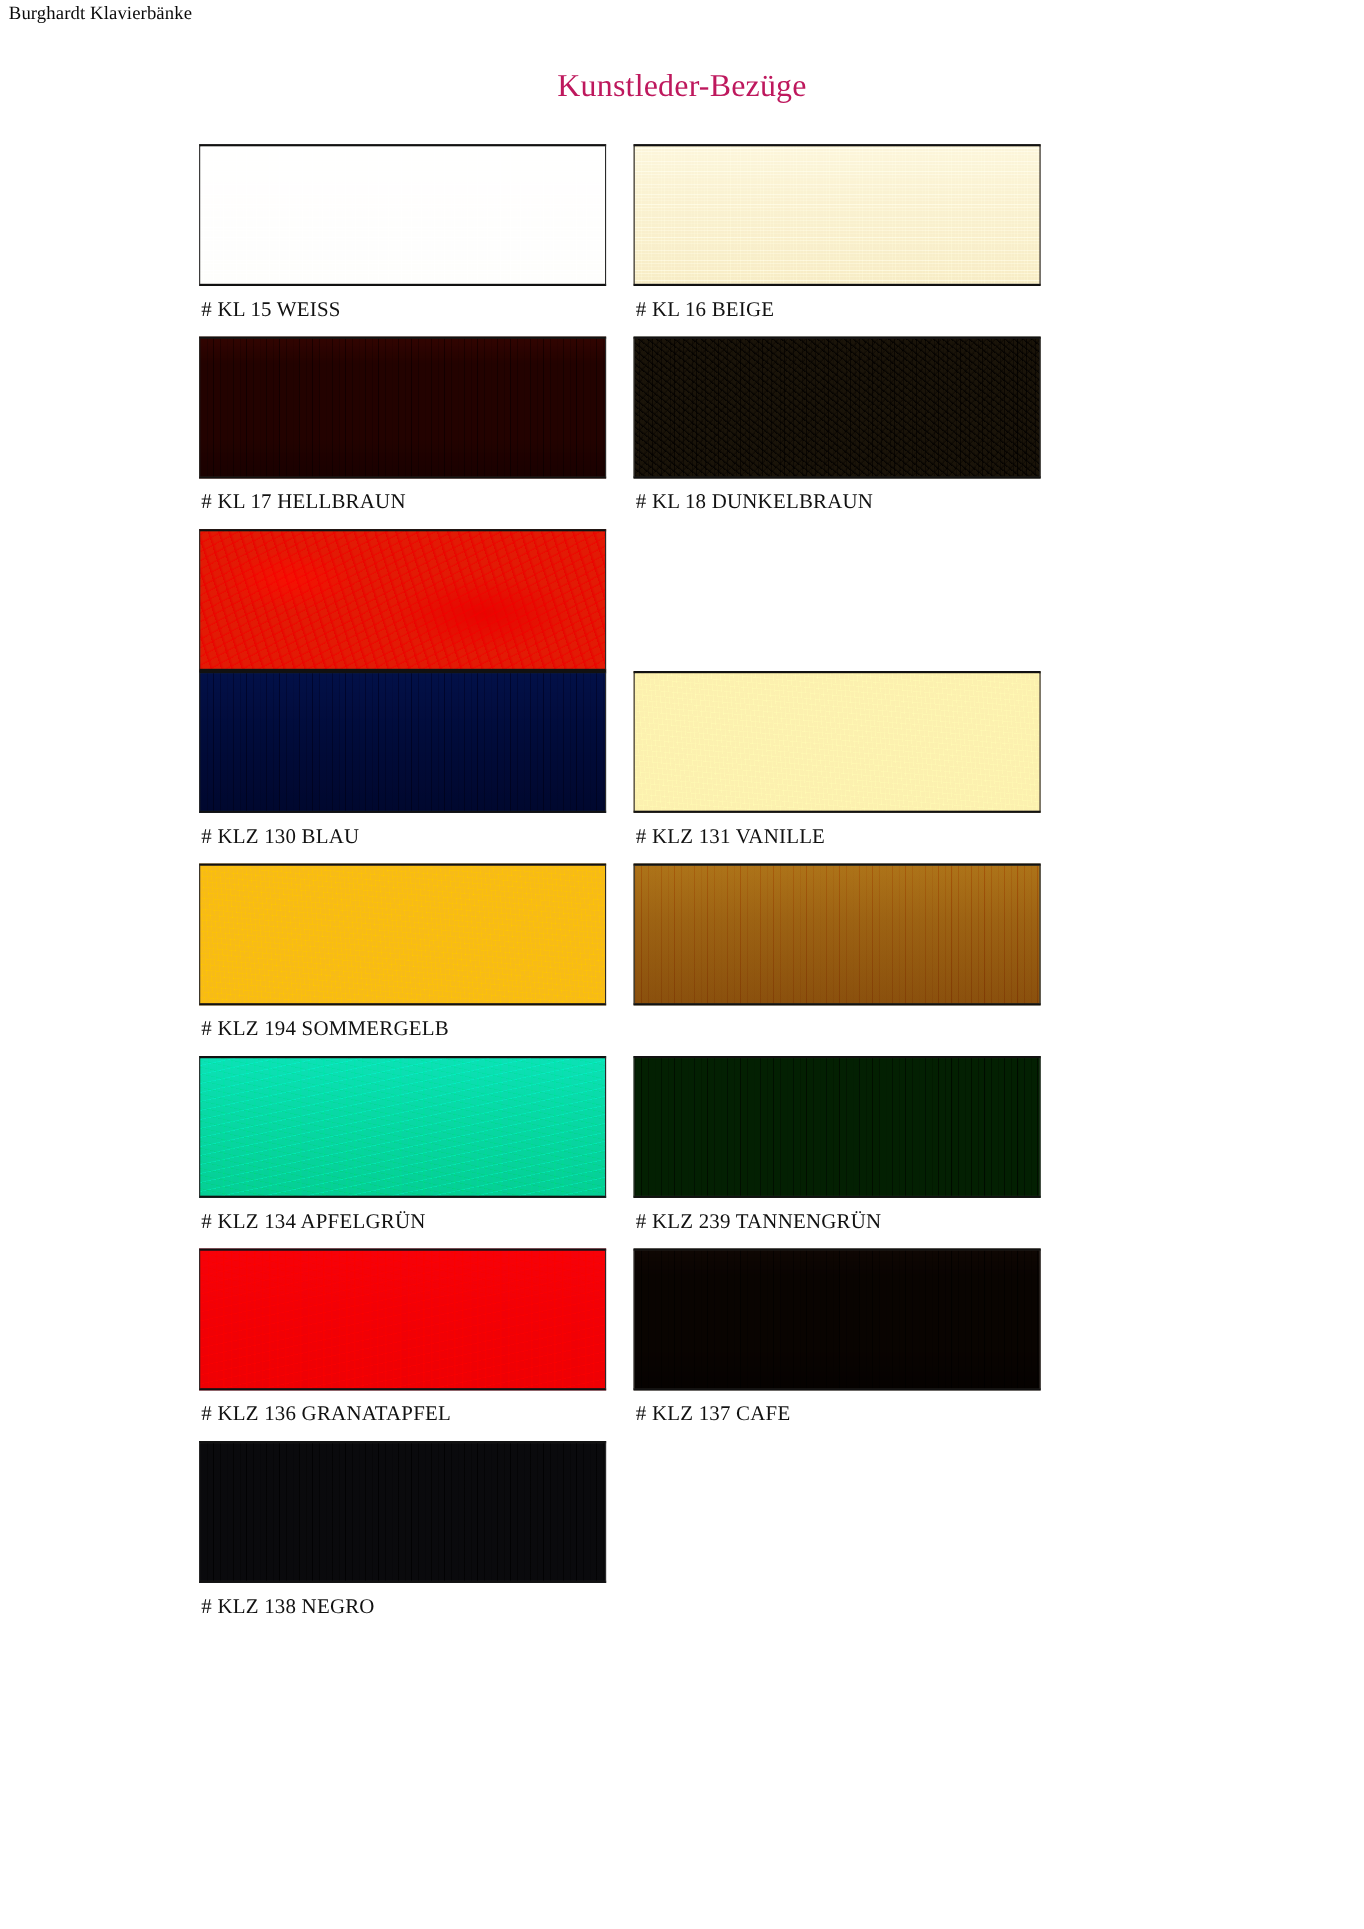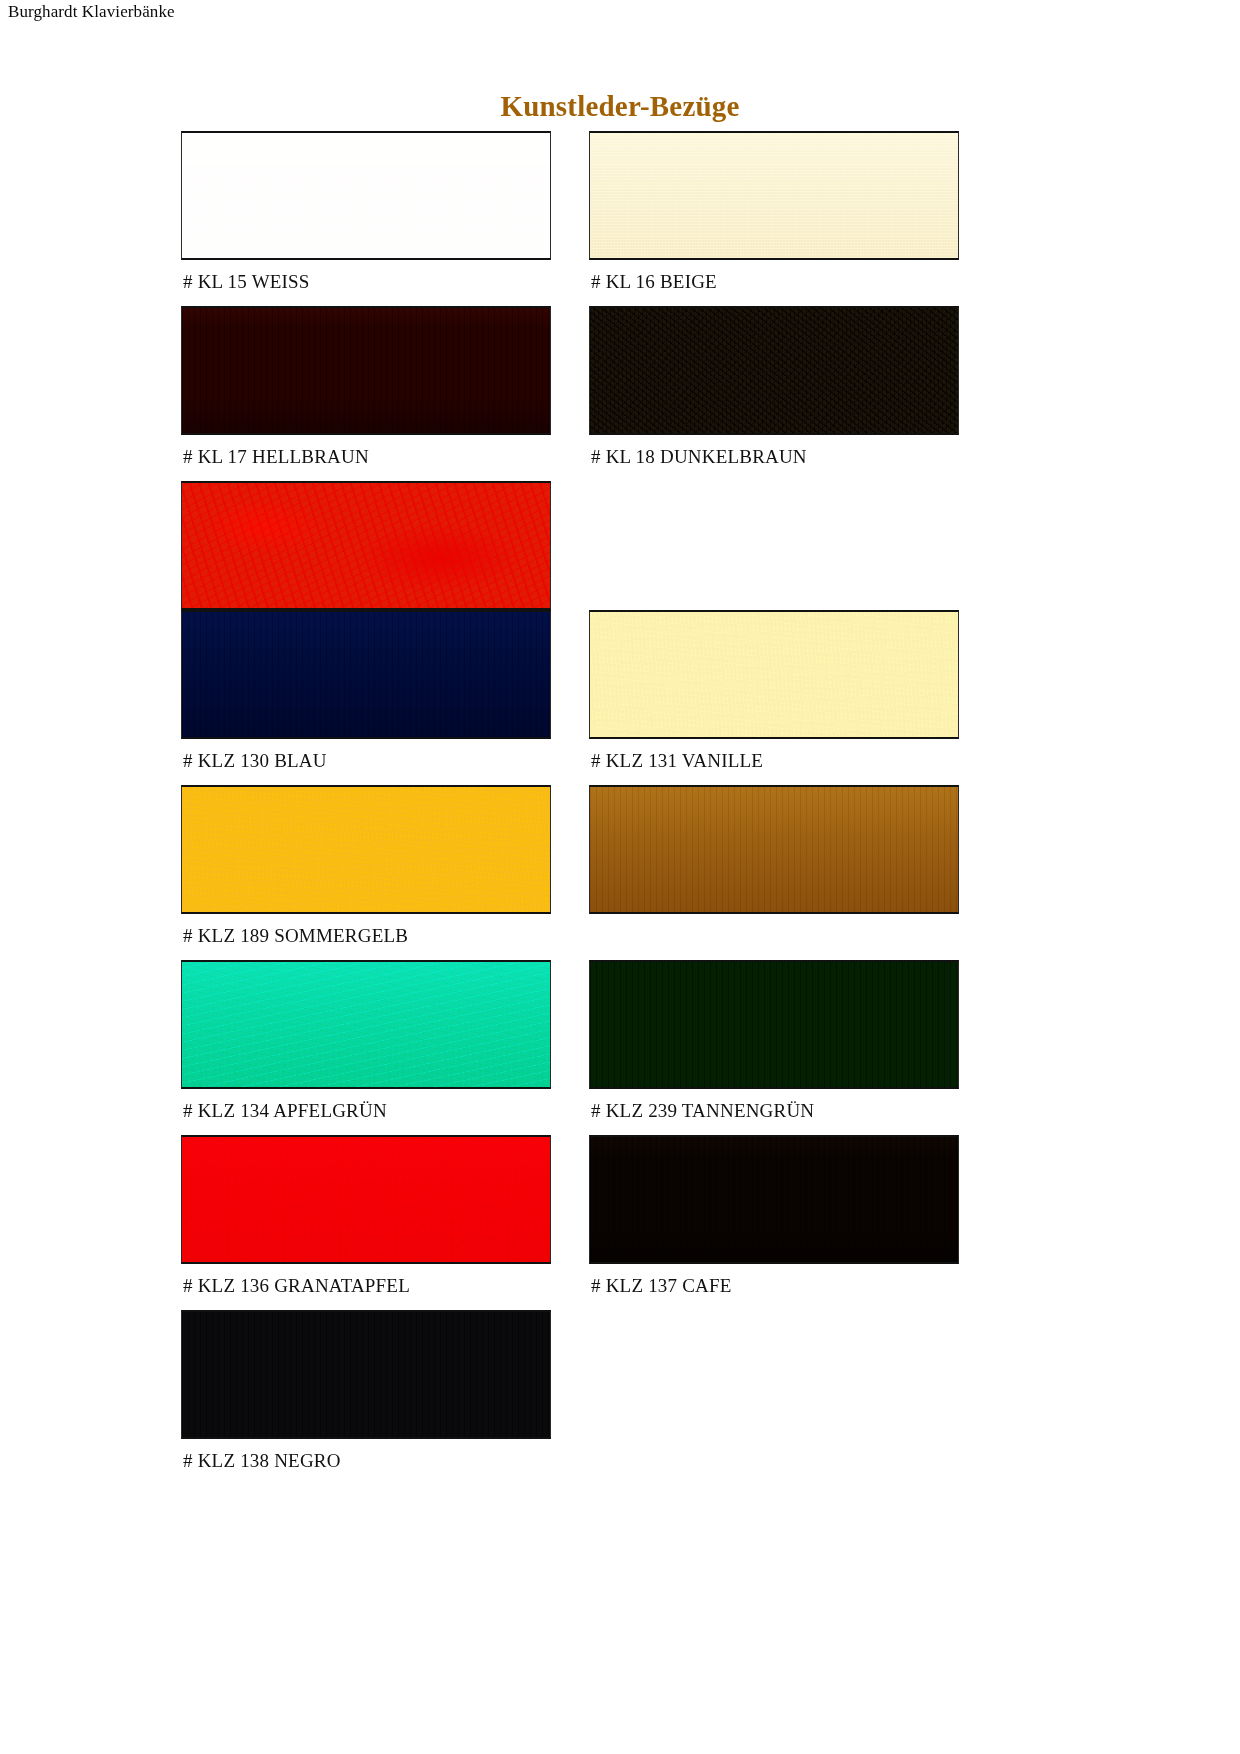--- a/index.html
+++ b/index.html
@@ -33,37 +33,36 @@
     color: #0b0b0b;
   }
 
   .doc-title {
     position: absolute;
     top: 62px;
     left: 0;
     width: 1240px;
     text-align: center;
     font-size: 29px;
-    font-weight: bold;
+    font-weight: normal;
     letter-spacing: 0.2px;
-    color: #a16207;
-    margin-top: 28px;
+    color: #be185d;
   }
 
   .swatch-grid {
     position: absolute;
     top: 131px;
     left: 181px;
     width: 908px;
   }
 
   .grid-row {
     display: flex;
     flex-direction: row;
-    gap: 13px;
+    gap: 0px;
     margin-bottom: 0px;
   }
 
   .cell {
     width: 380px;
     margin-right: 15px;
     position: relative;
   }
 
   .swatch {
@@ -134,21 +133,21 @@
           <div class="swatch-label"># KLZ 130 BLAU</div>
         </div>
         <div class="cell">
           <div class="swatch" style="background: repeating-linear-gradient(85deg, rgb(215, 190, 132) 0px, transparent 1px, transparent 4px), repeating-linear-gradient(5deg, rgb(215, 190, 132) 0px, transparent 1px, transparent 5px), linear-gradient(rgb(237, 212, 154), rgb(237, 212, 154)) rgb(237, 212, 154); background-blend-mode: overlay; border-width: 2px 1px; border-style: solid; border-color: rgb(17, 17, 17) rgb(42, 42, 42); height: 125px;"></div>
           <div class="swatch-label"># KLZ 131 VANILLE</div>
         </div>
       </div>
       <div class="grid-row">
         <div class="cell">
           <div class="swatch" style="background: repeating-linear-gradient(85deg, rgb(202, 140, 32) 0px, transparent 1px, transparent 4px), repeating-linear-gradient(5deg, rgb(202, 140, 32) 0px, transparent 1px, transparent 5px), linear-gradient(rgb(224, 162, 54), rgb(224, 162, 54)) rgb(224, 162, 54); background-blend-mode: overlay; border-width: 2px 1px; border-style: solid; border-color: rgb(17, 17, 17) rgb(42, 42, 42); height: 125px;"></div>
-          <div class="swatch-label"># KLZ 189 SOMMERGELB</div>
+          <div class="swatch-label"># KLZ 194 SOMMERGELB</div>
         </div>
         <div class="cell">
           <div class="swatch" style="background: repeating-linear-gradient(90deg, rgb(116, 95, 46) 0px, transparent 1px, transparent 6px), linear-gradient(rgb(158, 137, 88) 0%, rgb(138, 117, 68) 40%, rgb(116, 95, 46) 100%), linear-gradient(rgb(138, 117, 68), rgb(138, 117, 68)) rgb(138, 117, 68); background-blend-mode: overlay; border-width: 2px 1px; border-style: solid; border-color: rgb(17, 17, 17) rgb(42, 42, 42); height: 125px;"></div>
         </div>
       </div>
       <div class="grid-row">
         <div class="cell">
           <div class="swatch" style="background: repeating-linear-gradient(90deg, rgb(31, 147, 120) 0px, transparent 2px, transparent 7px), repeating-linear-gradient(12deg, rgb(13, 129, 102) 0px, transparent 1px, transparent 6px), repeating-linear-gradient(-12deg, rgb(73, 189, 162) 0px, transparent 1px, transparent 8px), linear-gradient(rgb(73, 189, 162) 0%, rgb(53, 169, 142) 40%, rgb(31, 147, 120) 100%), linear-gradient(rgb(53, 169, 142), rgb(53, 169, 142)) rgb(53, 169, 142); background-blend-mode: overlay; border-width: 2px 1px; border-style: solid; border-color: rgb(17, 17, 17) rgb(42, 42, 42); height: 125px;"></div>
           <div class="swatch-label"># KLZ 134 APFELGRÜN</div>
         </div>

